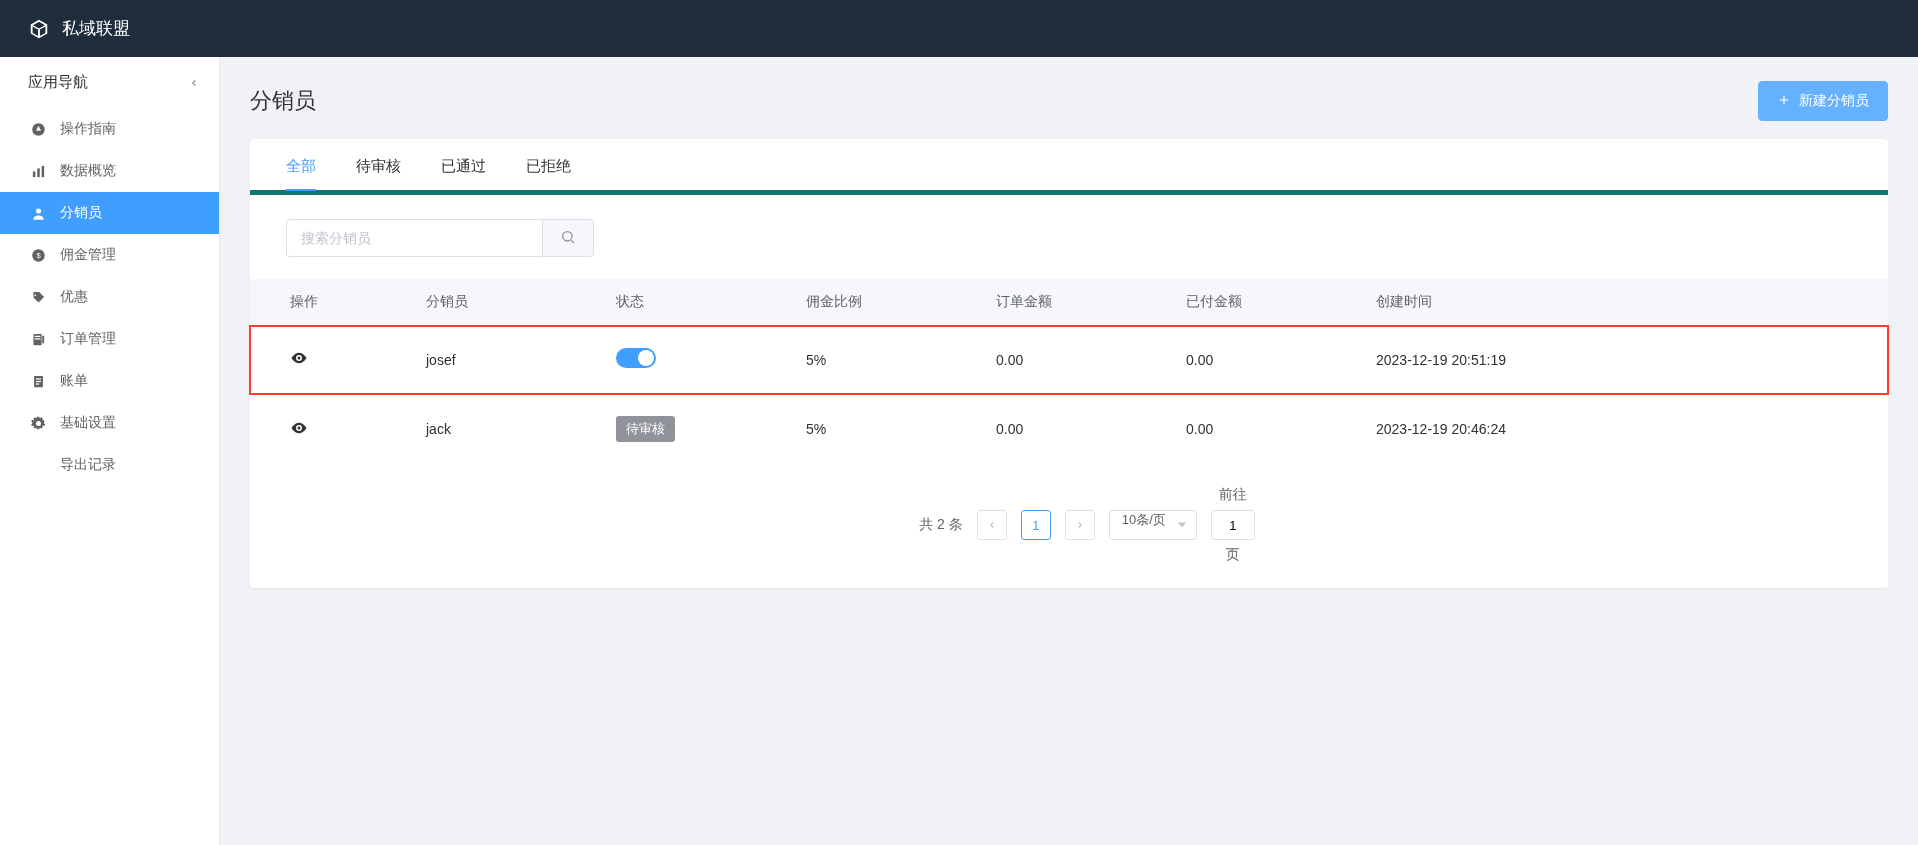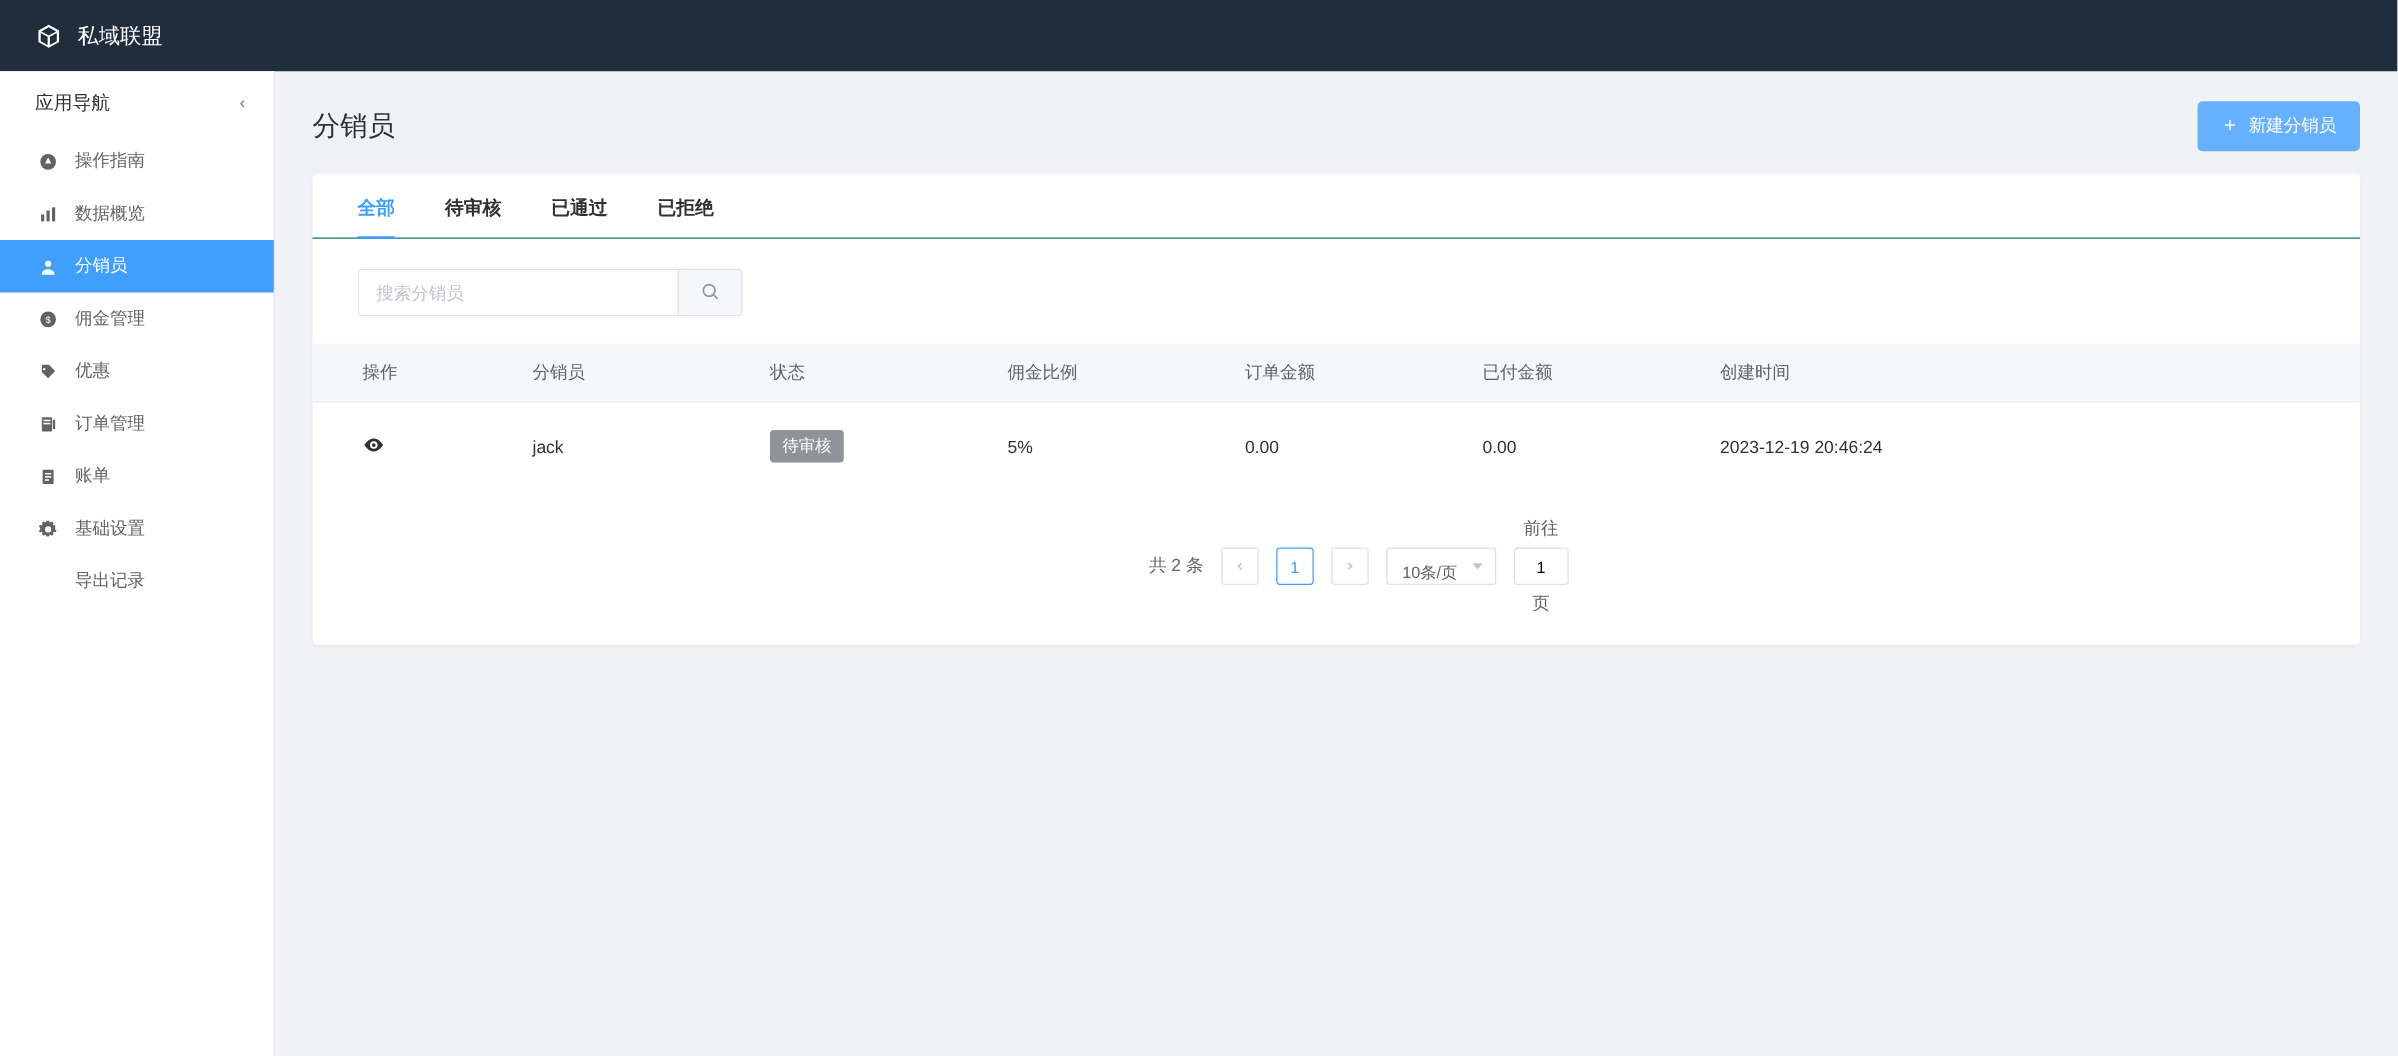--- a/index.html
+++ b/index.html
@@ -26,21 +26,21 @@
 .sidebar-menu li.active .mi { color: #fff; fill: #fff; }
 
 
 .main { flex: 1; padding: 24px 30px; overflow: auto; }
 .page-title-row { display: flex; align-items: center; justify-content: space-between; margin-bottom: 18px; }
 .page-title { font-size: 22px; font-weight: 500; color: #303133; }
 .new-btn { background: #66b1ff; border: 1px solid #66b1ff; color: #fff; border-radius: 4px; padding: 10px 18px; font-size: 14px; display: inline-flex; align-items: center; gap: 8px; cursor: pointer; }
 
 .card { background: #fff; border-radius: 4px; box-shadow: 0 1px 3px rgba(0,0,0,0.04); padding: 0 0 24px 0; position: relative; }
 
-.tabs { display: flex; gap: 40px; padding: 18px 36px 0 36px; border-bottom: 1px solid #0f766e; margin-bottom: 24px; font-weight: bold; }
+.tabs { display: flex; gap: 40px; padding: 18px 36px 0 36px; border-bottom: 5px solid #0f766e; margin-bottom: 24px; }
 .tab { padding-bottom: 14px; color: #303133; font-size: 15px; cursor: pointer; position: relative; }
 .tab.active { color: #409eff; }
 .tab.active::after { content: ""; position: absolute; left: 0; right: 0; bottom: -1px; height: 2px; background: #409eff; }
 
 .search-row { padding: 0 36px 22px 36px; }
 .search-group { display: inline-flex; }
 .search-input { width: 256px; height: 38px; border: 1px solid #dcdfe6; border-right: none; border-radius: 4px 0 0 4px; padding: 0 14px; font-size: 14px; outline: none; color: #606266; }
 .search-input::placeholder { color: #c0c4cc; }
 .search-btn { width: 52px; height: 38px; border: 1px solid #dcdfe6; background: #f5f7fa; border-radius: 0 4px 4px 0; cursor: pointer; display: inline-flex; align-items: center; justify-content: center; color: #909399; }
 
@@ -64,21 +64,21 @@
 .switch .knob { position: absolute; top: 2px; width: 16px; height: 16px; background: #fff; border-radius: 50%; }
 .switch.on .knob { right: 2px; }
 .badge { display: inline-block; background: #909399; color: #fff; padding: 4px 10px; border-radius: 3px; font-size: 13px; }
 
 
 .pagination { display: flex; align-items: center; justify-content: center; gap: 14px; padding-top: 22px; color: #606266; padding-left: 36px; }
 .pg-total { font-size: 14px; }
 .pg-btn { width: 30px; height: 30px; border: 1px solid #dcdfe6; background: #fff; border-radius: 3px; display: inline-flex; align-items: center; justify-content: center; color: #c0c4cc; cursor: pointer; }
 .pg-btn.disabled { color: #c0c4cc; cursor: not-allowed; }
 .pg-num { width: 30px; height: 30px; border: 1px solid #409eff; color: #409eff; background: #fff; border-radius: 3px; display: inline-flex; align-items: center; justify-content: center; cursor: pointer; font-size: 13px; }
-.pg-select { height: 30px; border: 1px solid #dcdfe6; border-radius: 3px; padding: 0 30px 0 12px; font-size: 13px; position: relative; display: inline-flex; align-items: flex-end; background: #fff; cursor: pointer; }
+.pg-select { height: 30px; border: 1px solid #dcdfe6; border-radius: 3px; padding: 0 30px 0 12px; font-size: 13px; position: relative; display: inline-flex; align-items: flex-start; background: #fff; cursor: pointer; }
 .pg-select::after { content: ""; position: absolute; right: 10px; top: 50%; width: 0; height: 0; border-left: 4px solid transparent; border-right: 4px solid transparent; border-top: 5px solid #c0c4cc; transform: translateY(-50%); }
 .pg-goto { display: inline-flex; align-items: center; gap: 6px; font-size: 14px; flex-direction: column; }
 .pg-goto input { width: 44px; height: 30px; border: 1px solid #dcdfe6; border-radius: 3px; text-align: center; font-size: 13px; outline: none; }
 </style>
 </head>
 <body>
 
 <div class="layout">
   <div class="top-header">
     <div class="brand">
@@ -230,20 +230,34 @@
               <th class="col-action">操作</th>
               <th class="col-name">分销员</th>
               <th class="col-status">状态</th>
               <th class="col-rate">佣金比例</th>
               <th class="col-order">订单金额</th>
               <th class="col-paid">已付金额</th>
               <th class="col-time">创建时间</th>
             </tr>
           </thead>
           <tbody id="table-body">
+              <tr class="row-highlight">
+                <td><span class="eye-btn">
+                    <svg width="18" height="18" viewBox="0 0 24 24" fill="currentColor">
+                      <path d="M12 5C6 5 2 12 2 12s4 7 10 7 10-7 10-7-4-7-10-7zm0 11a4 4 0 110-8 4 4 0 010 8z"></path>
+                      <circle cx="12" cy="12" r="2"></circle>
+                    </svg>
+                  </span></td>
+                <td>josef</td>
+                <td><span class="switch on"><span class="knob"></span></span></td>
+                <td>5%</td>
+                <td>0.00</td>
+                <td>0.00</td>
+                <td>2023-12-19 20:51:19</td>
+              </tr>
               <tr>
                 <td><span class="eye-btn">
                     <svg width="18" height="18" viewBox="0 0 24 24" fill="currentColor">
                       <path d="M12 5C6 5 2 12 2 12s4 7 10 7 10-7 10-7-4-7-10-7zm0 11a4 4 0 110-8 4 4 0 010 8z"></path>
                       <circle cx="12" cy="12" r="2"></circle>
                     </svg>
                   </span></td>
                 <td>jack</td>
                 <td><span class="badge">待审核</span></td>
                 <td>5%</td>

